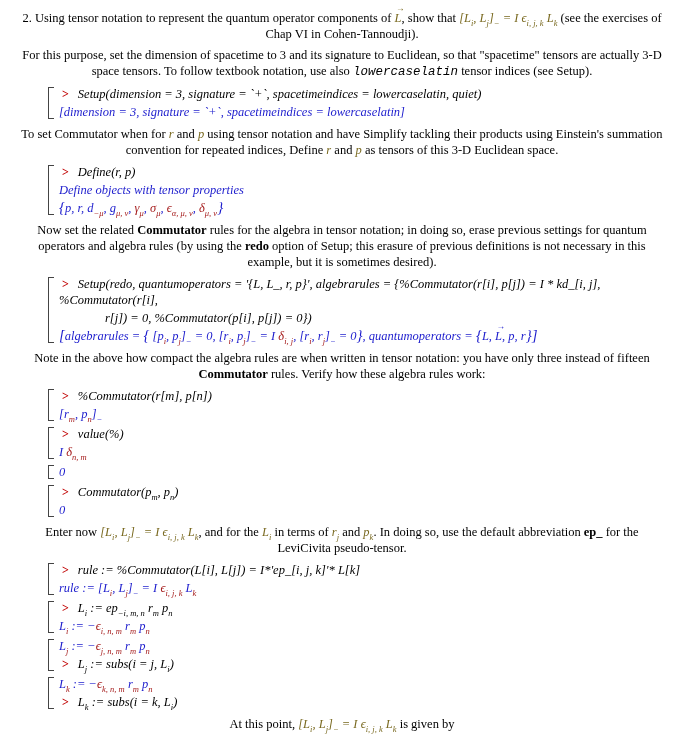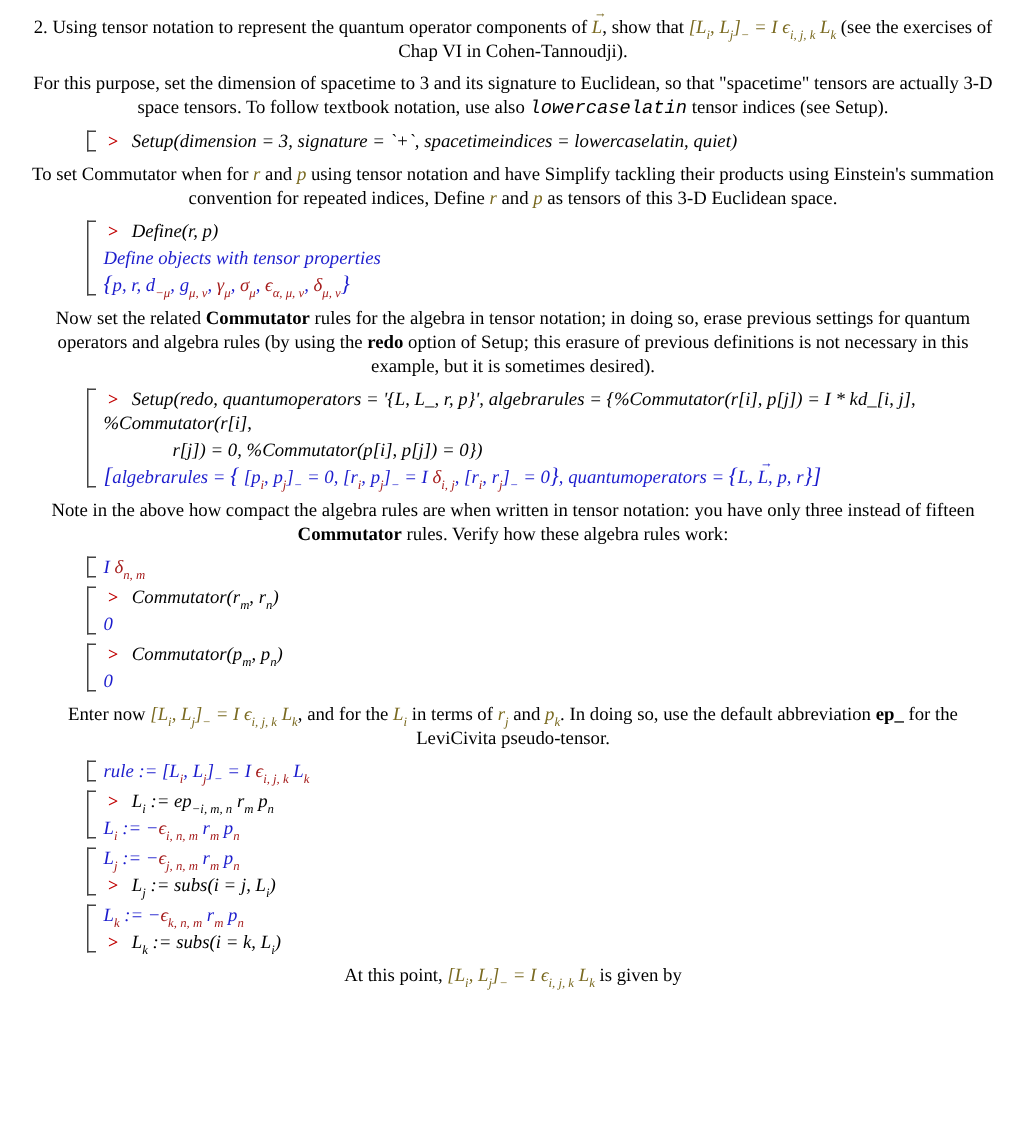--- a/index.html
+++ b/index.html
@@ -1,21 +1,21 @@
 <!DOCTYPE html>
 <html><head>
 <meta charset="utf-8">
 <style>
   html,body{margin:0;padding:0;background:#ffffff;}
   body{width:683px;height:753px;overflow:hidden;
        font-family:"Liberation Serif","DejaVu Serif",serif;
        font-size:12.5px;color:#000;}
   #worksheet{padding:5px 2px 0 3px;}
   .para{margin:5px 18px;line-height:16px;text-align:center;}
-  .group{display:flex;align-items:stretch;margin:2px 2px 2px 17px;padding-left:38px;}
+  .group{display:flex;align-items:stretch;margin:2px 2px 2px 7px;padding-left:38px;}
   .gbr{flex:0 0 5px;border-left:1px solid #444;border-top:1px solid #444;
        border-bottom:1px solid #444;margin:2px 0;}
   .glines{flex:1;padding-left:5px;min-width:0;}
   .line{line-height:16px;padding:1px 0;}
   .cont{padding-left:46px;}
   .prompt{color:#c00000;font-style:normal;padding:0 9px 0 3px;font-weight:bold;font-size:12px;}
   .in{font-style:italic;color:#000000;}
   .out{font-style:italic;color:#1c1ccd;}
   .tn{font-style:italic;color:#a51c1c;}
   .m{font-style:italic;color:#7a6a21;}
@@ -30,20 +30,21 @@
 </head>
 <body>
 
 <div id="worksheet">
     <div class="para"><span>2. Using tensor notation to represent the quantum operator components of </span><span class="m vec"><span class="arr">→</span><span>L</span></span><span>, show that </span><span class="m">[</span><span class="m">L</span><span class="m sb">i</span><span class="m">, </span><span class="m">L</span><span class="m sb">j</span><span class="m">]</span><span class="m sb">−</span><span class="m"> = I </span><span class="m">ϵ</span><span class="m sb">i, j, k</span><span class="m"> </span><span class="m">L</span><span class="m sb">k</span><span> (see the exercises of Chap VI in Cohen-Tannoudji).</span></div>
     <div class="para"><span>For this purpose, set the dimension of spacetime to 3 and its signature to Euclidean, so that "spacetime" tensors are actually 3-D space tensors. To follow textbook notation, use also </span><span class="i">lowercaselatin</span><span> tensor indices (see Setup).</span></div>
     <div class="group">
       <span class="gbr"></span>
       <div class="glines">
         <div class="line input"><span class="prompt">&gt;</span><span class="in">Setup(dimension = 3, signature = `+`, spacetimeindices = lowercaselatin, quiet)</span></div>
+        <div class="line output"><span class="out">[dimension = 3, signature = `+`, spacetimeindices = lowercaselatin]</span></div>
       </div>
     </div>
     <div class="para"><span>To set Commutator when for </span><span class="m">r</span><span> and </span><span class="m">p</span><span> using tensor notation and have Simplify tackling their products using Einstein's summation convention for repeated indices, Define </span><span class="m">r</span><span> and </span><span class="m">p</span><span> as tensors of this 3-D Euclidean space.</span></div>
     <div class="group">
       <span class="gbr"></span>
       <div class="glines">
         <div class="line input"><span class="prompt">&gt;</span><span class="in">Define(r, p)</span></div>
         <div class="line output"><span class="out">Define objects with tensor properties</span></div>
         <div class="line output"><span class="out lg">{</span><span class="out">p</span><span class="out">, </span><span class="out">r</span><span class="out">, </span><span class="out">d</span><span class="tn sb">−μ</span><span class="out">, </span><span class="out">g</span><span class="tn sb">μ, ν</span><span class="out">, </span><span class="tn">γ</span><span class="tn sb">μ</span><span class="out">, </span><span class="tn">σ</span><span class="tn sb">μ</span><span class="out">, </span><span class="tn">ϵ</span><span class="tn sb">α, μ, ν</span><span class="out">, </span><span class="tn">δ</span><span class="tn sb">μ, ν</span><span class="out lg">}</span></div>
       </div>
@@ -54,41 +55,49 @@
       <div class="glines">
         <div class="line input"><span class="prompt">&gt;</span><span class="in">Setup(redo, quantumoperators = '{L, L_, r, p}', algebrarules = {%Commutator(r[i], p[j]) = I * kd_[i, j], %Commutator(r[i],</span></div>
         <div class="line cont"><span class="in">r[j]) = 0, %Commutator(p[i], p[j]) = 0})</span></div>
         <div class="line output"><span class="out lg">[</span><span class="out">algebrarules</span><span class="out"> = </span><span class="out lg">{</span><span class="out"> [</span><span class="out">p</span><span class="tn sb">i</span><span class="out">, </span><span class="out">p</span><span class="tn sb">j</span><span class="out">]</span><span class="out sb">−</span><span class="out"> = 0, </span><span class="out">[</span><span class="out">r</span><span class="tn sb">i</span><span class="out">, </span><span class="out">p</span><span class="tn sb">j</span><span class="out">]</span><span class="out sb">−</span><span class="out"> = I </span><span class="tn">δ</span><span class="tn sb">i, j</span><span class="out">, </span><span class="out">[</span><span class="out">r</span><span class="tn sb">i</span><span class="out">, </span><span class="out">r</span><span class="tn sb">j</span><span class="out">]</span><span class="out sb">−</span><span class="out"> = 0</span><span class="out lg">}</span><span class="out">, </span><span class="out">quantumoperators</span><span class="out"> = </span><span class="out lg">{</span><span class="out">L</span><span class="out">, </span><span class="out vec"><span class="arr">→</span><span>L</span></span><span class="out">, </span><span class="out">p</span><span class="out">, </span><span class="out">r</span><span class="out lg">}</span><span class="out lg">]</span></div>
       </div>
     </div>
     <div class="para"><span>Note in the above how compact the algebra rules are when written in tensor notation: you have only three instead of fifteen </span><span class="b">Commutator</span><span> rules. Verify how these algebra rules work:</span></div>
     <div class="group">
       <span class="gbr"></span>
       <div class="glines">
+        <div class="line input"><span class="prompt">&gt;</span><span class="in">%Commutator(r[m], p[n])</span></div>
+        <div class="line output"><span class="out">[</span><span class="out">r</span><span class="tn sb">m</span><span class="out">, </span><span class="out">p</span><span class="tn sb">n</span><span class="out">]</span><span class="out sb">−</span></div>
+      </div>
+    </div>
+    <div class="group">
+      <span class="gbr"></span>
+      <div class="glines">
+        <div class="line input"><span class="prompt">&gt;</span><span class="in">value(%)</span></div>
         <div class="line output"><span class="out">I </span><span class="tn">δ</span><span class="tn sb">n, m</span></div>
       </div>
     </div>
     <div class="group">
       <span class="gbr"></span>
       <div class="glines">
-        <div class="line input"><span class="prompt">&gt;</span><span class="in">Commutator</span><span class="in">(</span><span class="in">r</span><span class="in sb">m</span><span class="in">, </span><span class="in">r</span><span class="in sb">n</span><span class="in">)</span></div>
         <div class="line output"><span class="out">0</span></div>
       </div>
     </div>
     <div class="group">
       <span class="gbr"></span>
       <div class="glines">
         <div class="line input"><span class="prompt">&gt;</span><span class="in">Commutator</span><span class="in">(</span><span class="in">p</span><span class="in sb">m</span><span class="in">, </span><span class="in">p</span><span class="in sb">n</span><span class="in">)</span></div>
         <div class="line output"><span class="out">0</span></div>
       </div>
     </div>
     <div class="para"><span>Enter now </span><span class="m">[</span><span class="m">L</span><span class="m sb">i</span><span class="m">, </span><span class="m">L</span><span class="m sb">j</span><span class="m">]</span><span class="m sb">−</span><span class="m"> = I </span><span class="m">ϵ</span><span class="m sb">i, j, k</span><span class="m"> </span><span class="m">L</span><span class="m sb">k</span><span>, and for the </span><span class="m">L</span><span class="m sb">i</span><span> in terms of </span><span class="m">r</span><span class="m sb">j</span><span> and </span><span class="m">p</span><span class="m sb">k</span><span>. In doing so, use the default abbreviation </span><span class="b">ep_</span><span> for the LeviCivita pseudo-tensor.</span></div>
     <div class="group">
       <span class="gbr"></span>
       <div class="glines">
+        <div class="line input"><span class="prompt">&gt;</span><span class="in">rule := %Commutator(L[i], L[j]) = I*'ep_[i, j, k]'* L[k]</span></div>
         <div class="line output"><span class="out">rule</span><span class="out"> := </span><span class="out">[</span><span class="out">L</span><span class="tn sb">i</span><span class="out">, </span><span class="out">L</span><span class="tn sb">j</span><span class="out">]</span><span class="out sb">−</span><span class="out"> = I </span><span class="tn">ϵ</span><span class="tn sb">i, j, k</span><span class="out"> </span><span class="out">L</span><span class="tn sb">k</span></div>
       </div>
     </div>
     <div class="group">
       <span class="gbr"></span>
       <div class="glines">
         <div class="line input"><span class="prompt">&gt;</span><span class="in">L</span><span class="in sb">i</span><span class="in"> := </span><span class="in">ep</span><span class="in sb">−i, m, n</span><span class="in"> </span><span class="in">r</span><span class="in sb">m</span><span class="in"> </span><span class="in">p</span><span class="in sb">n</span></div>
         <div class="line output"><span class="out">L</span><span class="tn sb">i</span><span class="out"> := −</span><span class="tn">ϵ</span><span class="tn sb">i, n, m</span><span class="out"> </span><span class="out">r</span><span class="tn sb">m</span><span class="out"> </span><span class="out">p</span><span class="tn sb">n</span></div>
       </div>
     </div>

